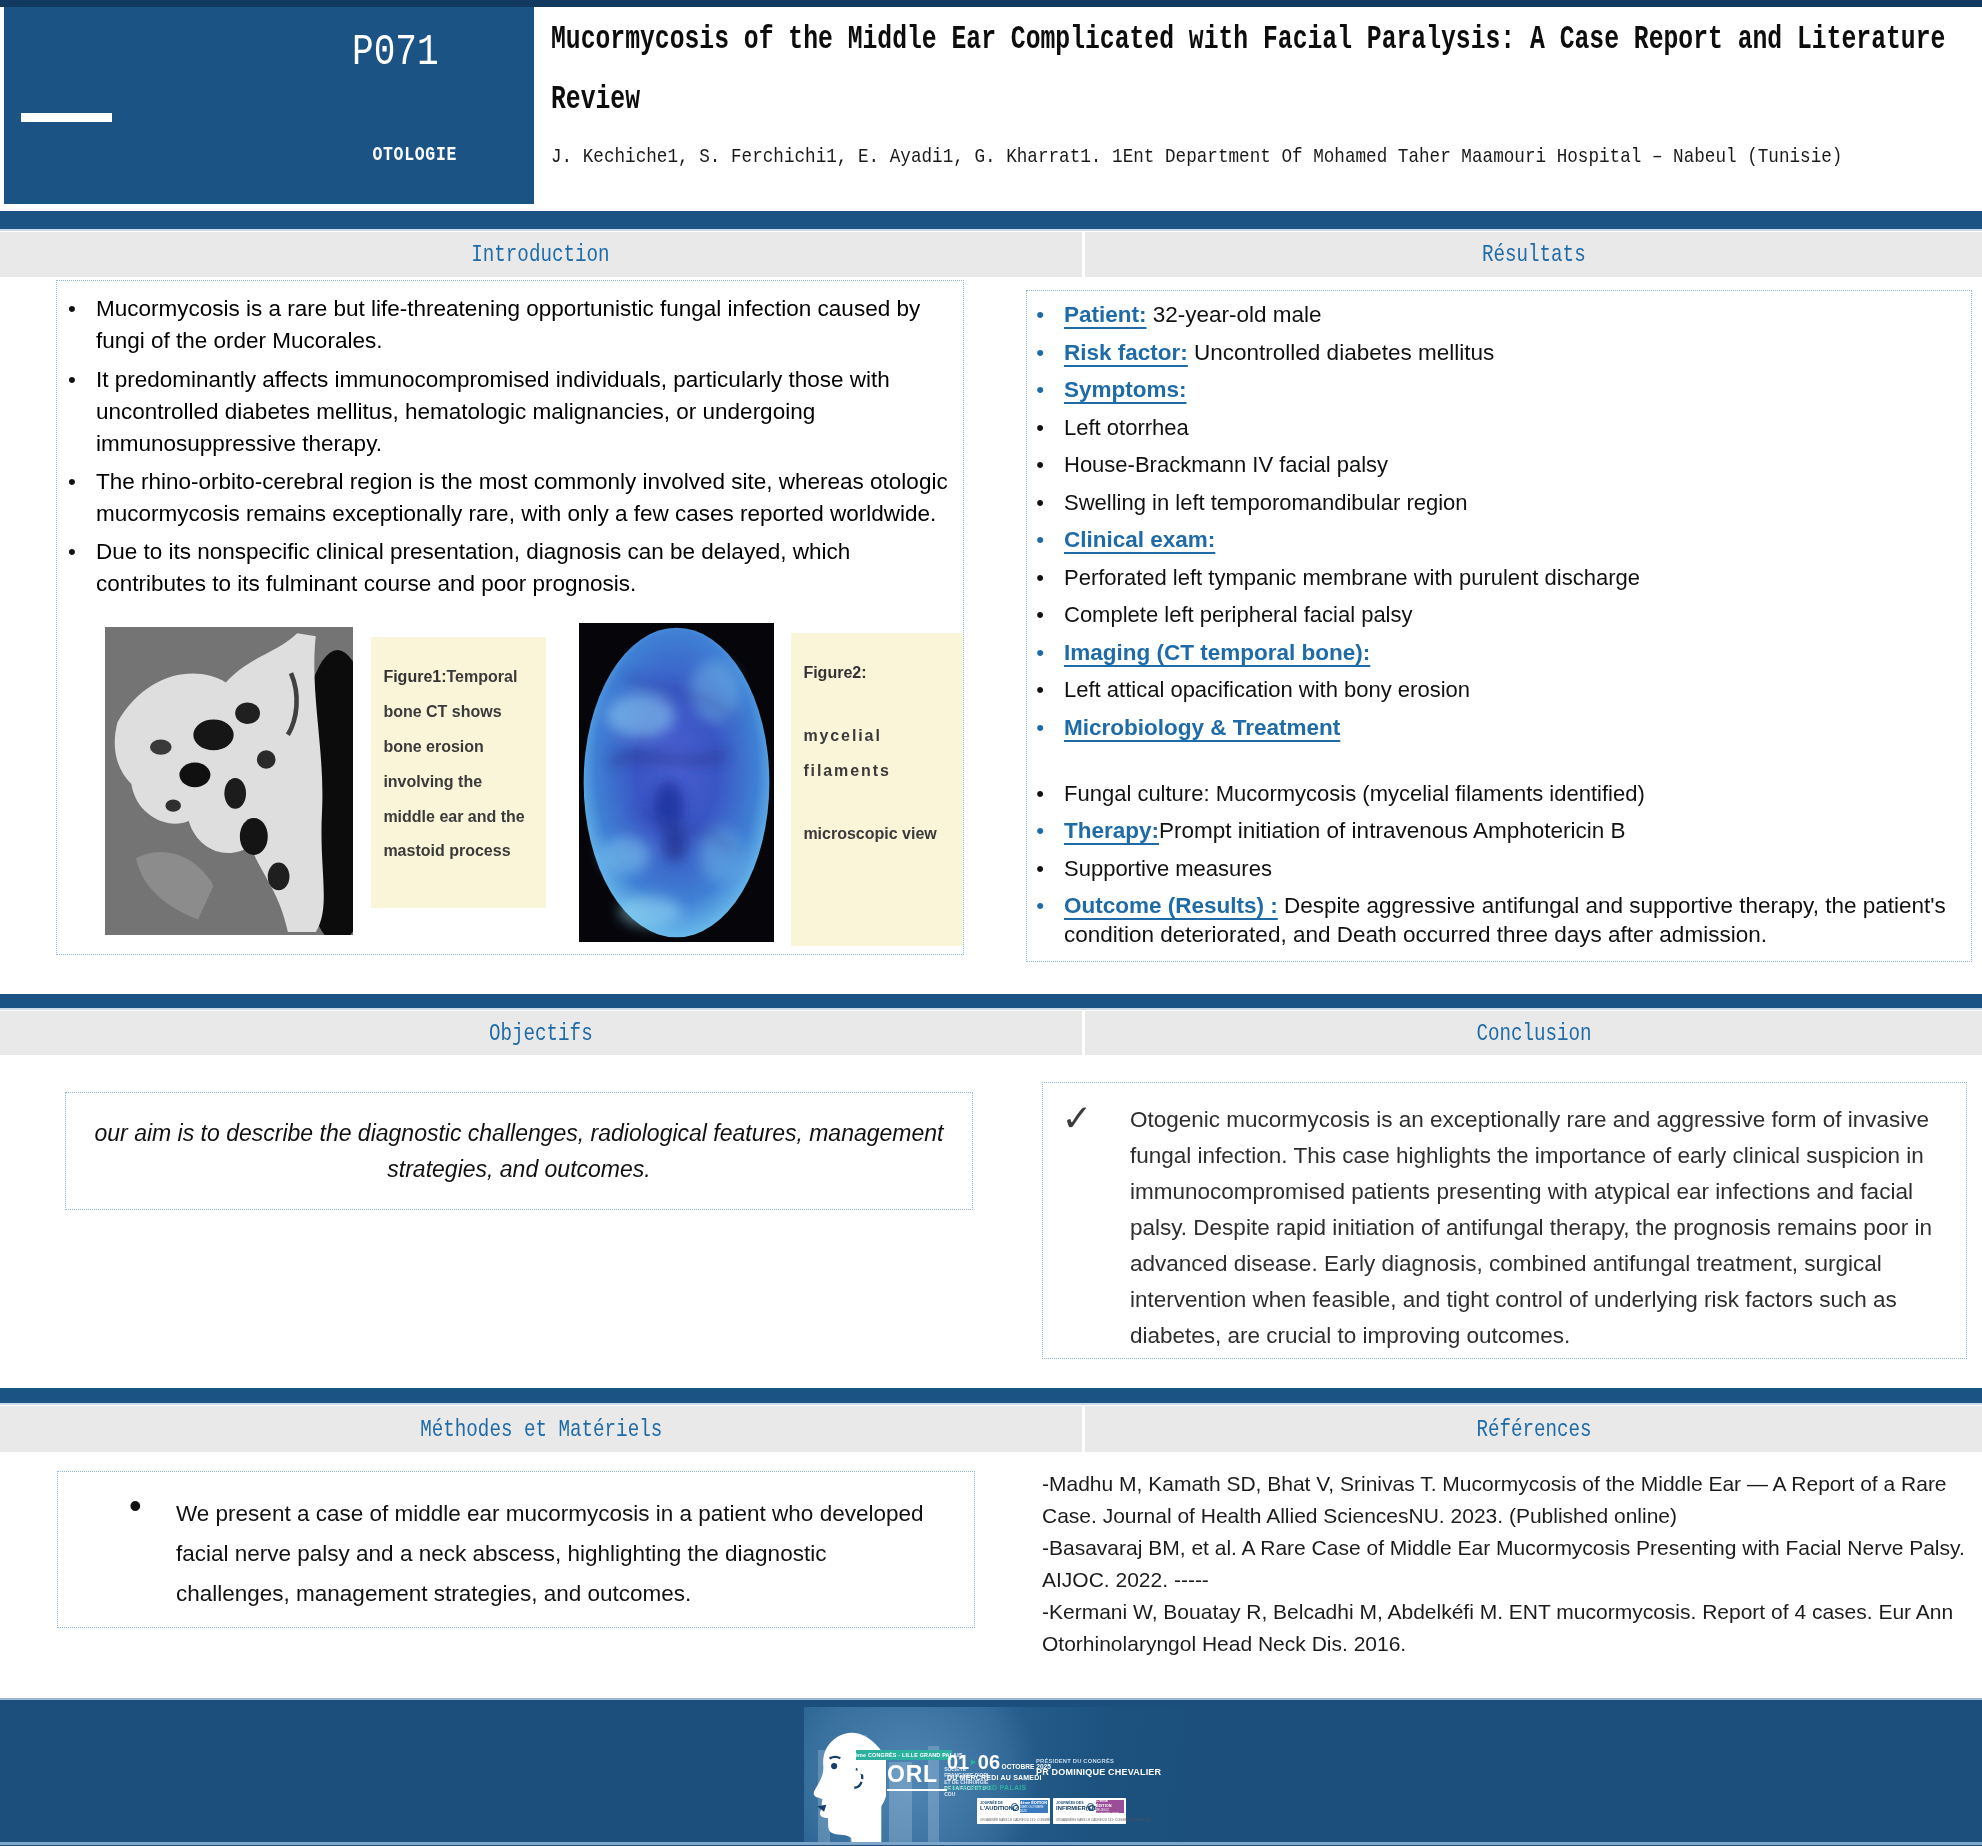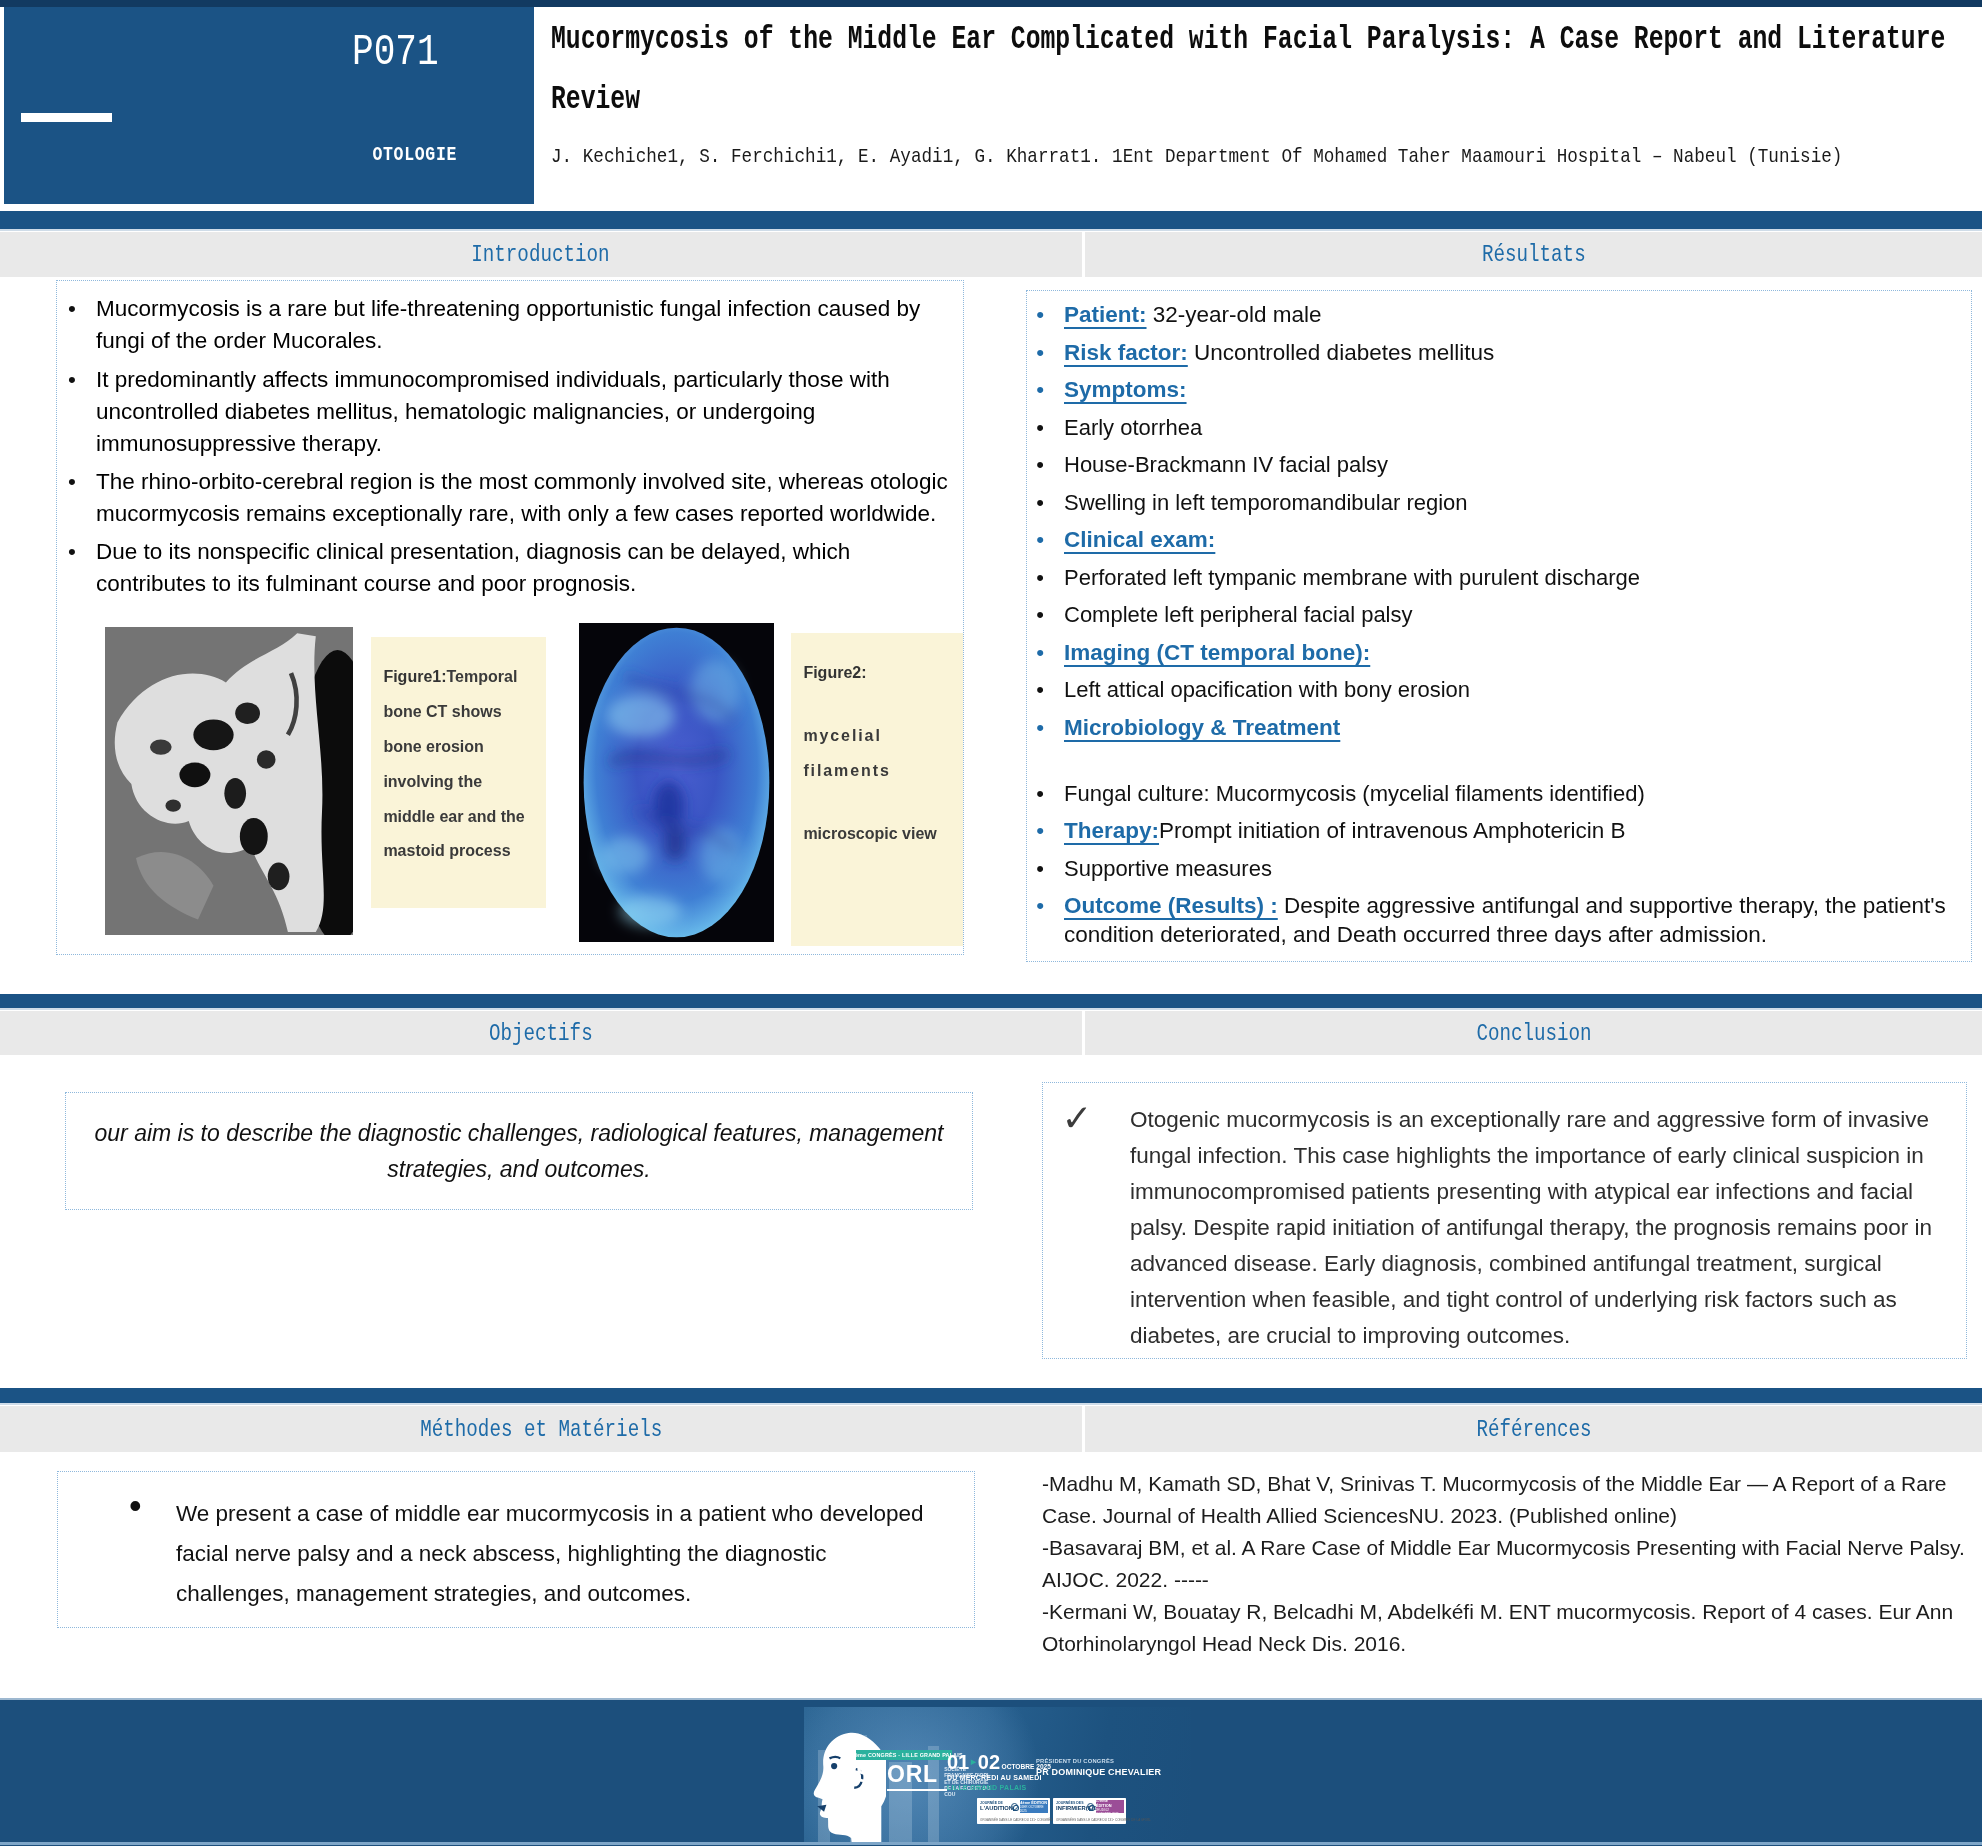--- a/index.html
+++ b/index.html
@@ -226,21 +226,21 @@
 
   <div class="dashed res-box">
     <ul class="res-list sans">
 
         <li class="kwline"><span class="kw">Patient:</span><span> 32-year-old male</span></li>
 
         <li class="kwline"><span class="kw">Risk factor:</span><span> Uncontrolled diabetes mellitus</span></li>
 
         <li class="kwline"><span class="kw">Symptoms:</span></li>
 
-        <li class="plain"><span>Early otorrhea</span></li>
+        <li class="plain"><span>Left otorrhea</span></li>
 
         <li class="plain"><span>House-Brackmann IV facial palsy</span></li>
 
         <li class="plain"><span>Swelling in left temporomandibular region</span></li>
 
         <li class="kwline"><span class="kw">Clinical exam:</span></li>
 
         <li class="plain"><span>Perforated left tympanic membrane with purulent discharge</span></li>
 
         <li class="plain"><span>Complete left peripheral facial palsy</span></li>
@@ -319,21 +319,21 @@
       <div class="congress-badge sans">131ème CONGRÈS - LILLE GRAND PALAIS</div>
       <div class="sforl-row">
         <div class="sforl-logo sans">SFORL</div>
         <div class="sforl-sub sans">SOCIÉTÉ FRANÇAISE D'ORL ET DE CHIRURGIE DE LA FACE ET DU COU</div>
         <div class="sforl-underline"></div>
       </div>
       <div class="dates sans">
         <div class="dates-big">
           <span class="date-num">01</span>
           <span class="date-arrow">▸</span>
-          <span class="date-num">02</span>
+          <span class="date-num">06</span>
           <span class="date-suffix">OCTOBRE 2025</span>
         </div>
         <div class="date-days">DU MERCREDI AU SAMEDI</div>
         <div class="venue">LILLE GRAND PALAIS</div>
       </div>
       <div class="president sans">
         <div class="president-label">PRÉSIDENT DU CONGRÈS</div>
         <div class="president-name">PR DOMINIQUE CHEVALIER</div>
       </div>
       <div class="mini-badge mb-aud sans">

